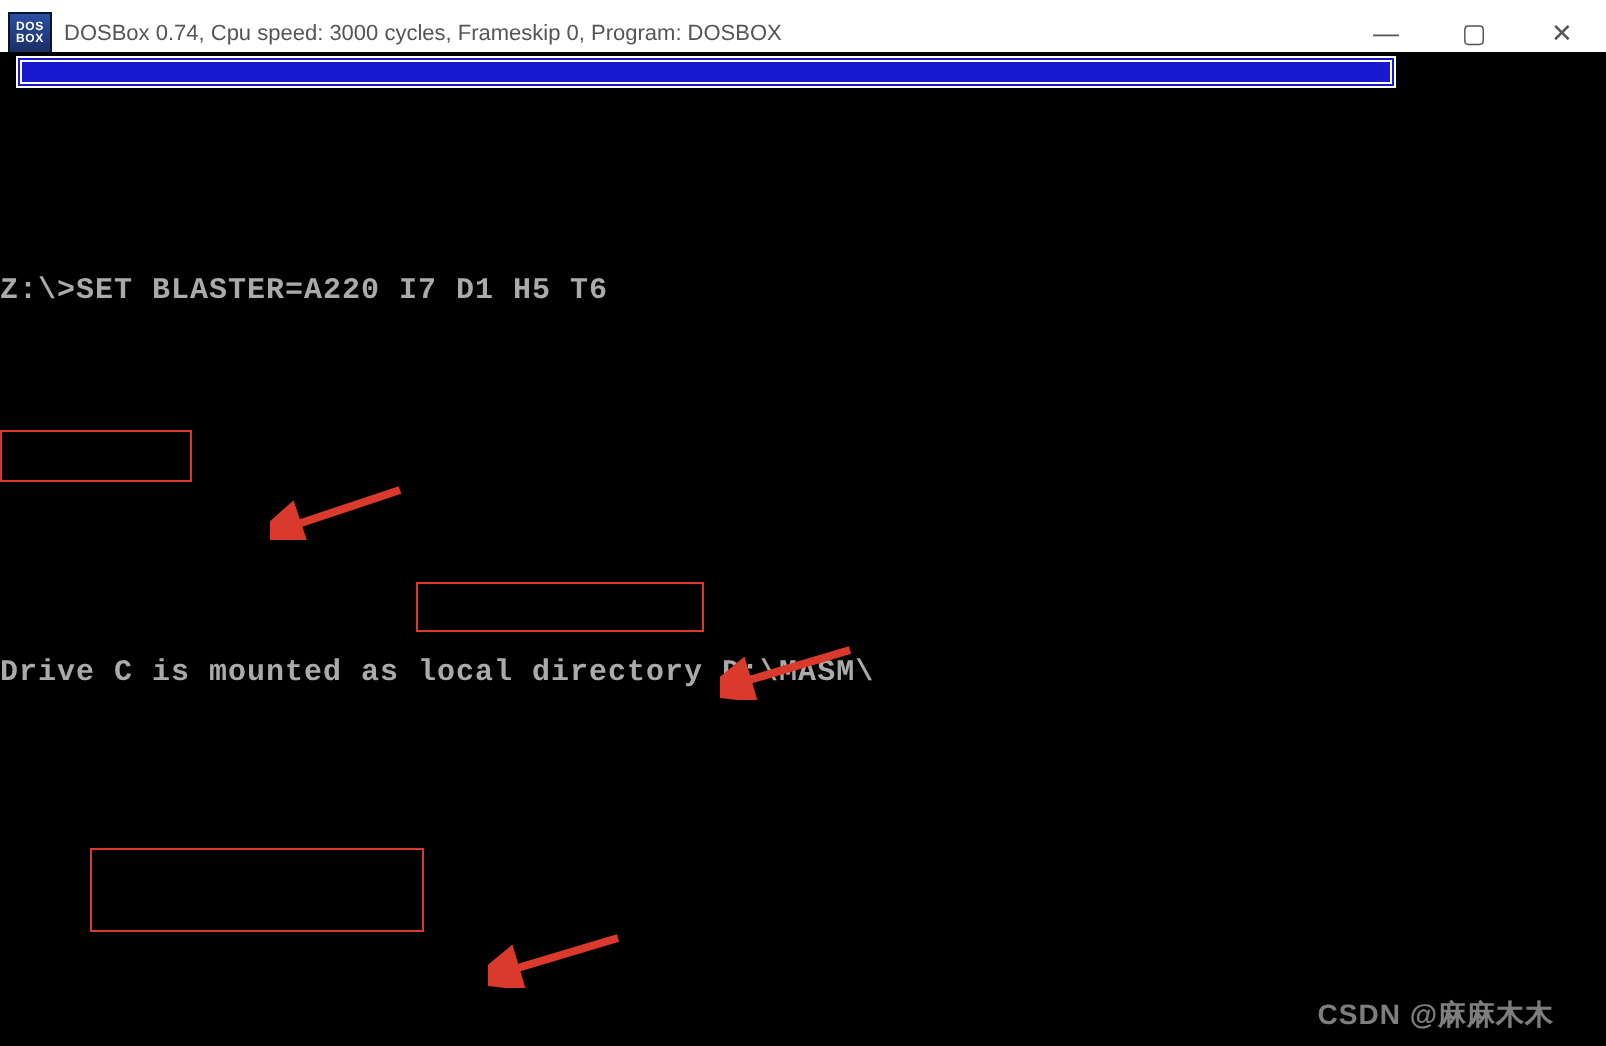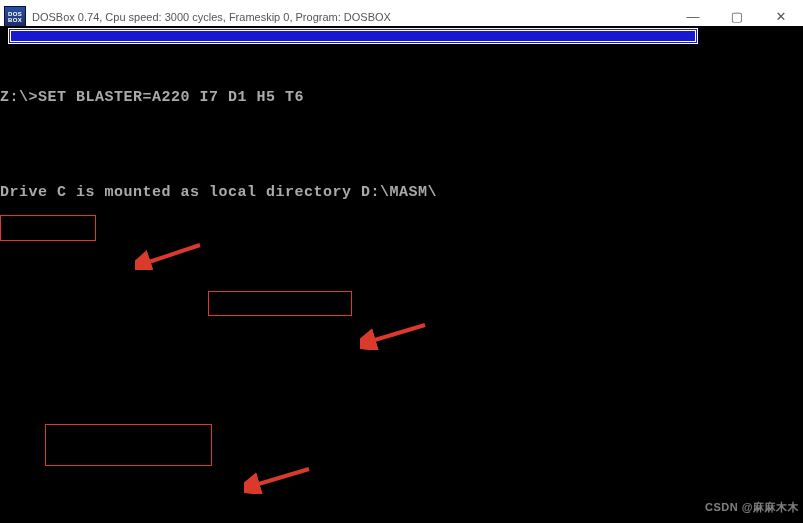--- a/index.html
+++ b/index.html
@@ -59,37 +59,37 @@
     position: absolute;
     left: 8px; top: 2px;
     width: 690px; height: 16px;
     border: 3px double #fff;
     background: #1818d0;
   }
   .tcontent {
     position: absolute;
     left: 0; top: 24px; right: 0;
   }
-  .line { padding-left: 0; }
+  .line { padding-left: 0; margin-top: 48px; }
   @keyframes blink { 50% { opacity: 0; } }
   .redbox {
     position: absolute;
     border: 1px solid #d93a2b;
     pointer-events: none;
   }
   .arrow {
     position: absolute;
     pointer-events: none;
   }
   .arrow svg { display: block; }
   .watermark {
     position: absolute;
-    right: 4px; bottom: 6px;
+    right: 26px; bottom: 6px;
     color: rgba(230,230,230,0.55);
-    font-size: 11px;
+    font-size: 14px;
     font-family: sans-serif;
   }
 </style>
 </head>
 <body>
 
 <div class="titlebar">
   <div class="tb-icon">
     <span>DOS</span>
     <span>BOX</span>

